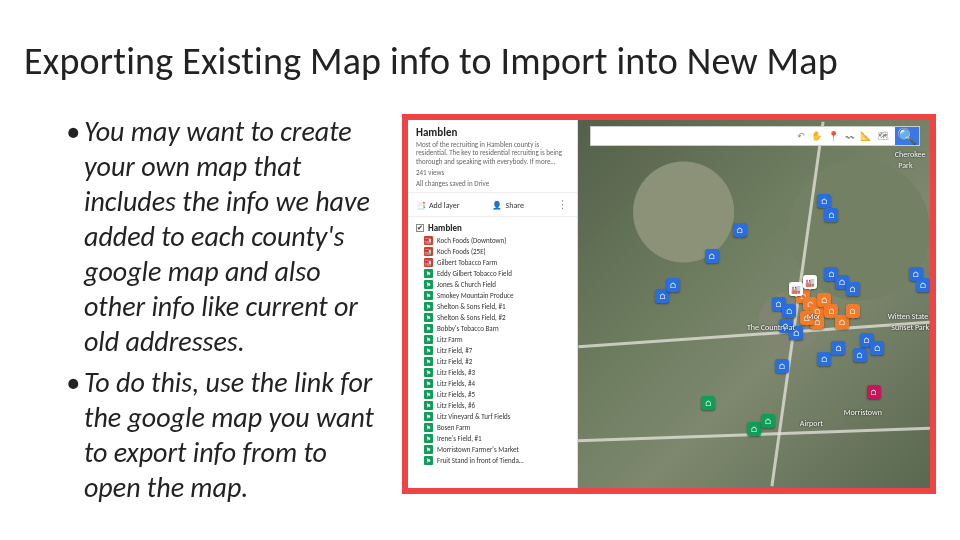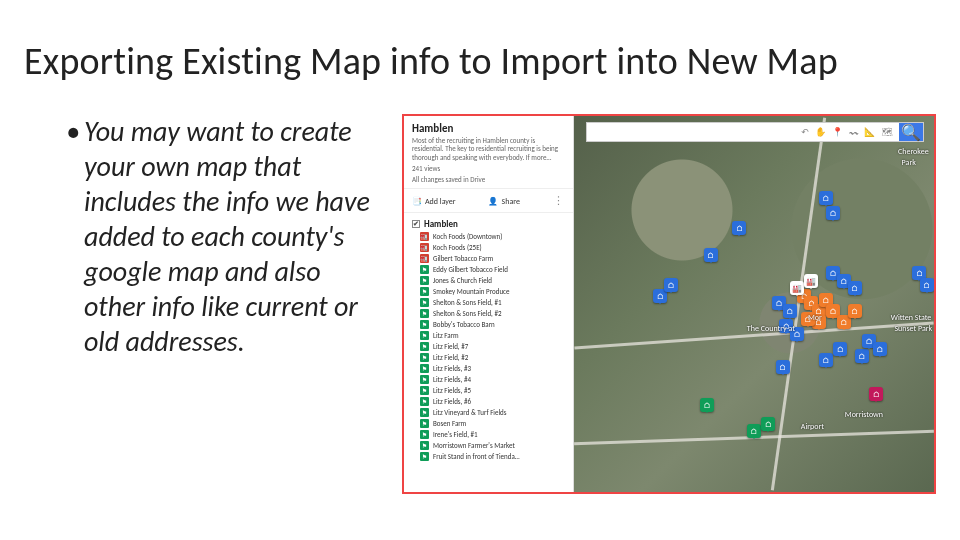--- a/index.html
+++ b/index.html
@@ -3,21 +3,21 @@
 <meta charset="utf-8">
 <style>
   * { box-sizing: border-box; margin: 0; padding: 0; }
   html, body { width: 960px; height: 540px; background: #fff; font-family: "Calibri", "Segoe UI", Arial, sans-serif; color: #222; }
   .slide { width: 960px; height: 540px; position: relative; padding: 38px 24px 20px 24px; }
   .title { font-size: 38px; font-weight: 400; letter-spacing: 0.2px; }
   .body { display: flex; margin-top: 30px; gap: 18px; }
   .bullets { width: 360px; padding-left: 60px; font-size: 28px; line-height: 1.25; font-style: italic; }
   .bullets .item { position: relative; margin-bottom: 6px; }
   .bullets .item::before { content: "•"; position: absolute; left: -18px; top: 0; }
-  .map-wrap { flex: 1; border: 2px solid #ef4444; height: 380px; display: flex; background:#dfe6dc; position: relative; overflow:hidden;}
+  .map-wrap { flex: 1; border: 6px solid #ef4444; height: 380px; display: flex; background:#dfe6dc; position: relative; overflow:hidden;}
   .sidebar { width: 170px; background:#fff; font-size:8px; display:flex; flex-direction:column; border-right:1px solid #ddd;}
   .sb-head { padding:6px 8px 4px; }
   .sb-head-title { font-weight:700; font-size:11px; margin-bottom:2px;}
   .sb-desc { color:#666; font-size:7px; line-height:1.2; }
   .sb-views { color:#666; font-size:7px; margin-top:2px;}
   .sb-saved { color:#666; font-size:7px; margin-top:2px;}
   .sb-tools { display:flex; justify-content:space-between; align-items:center; padding:5px 8px; border-top:1px solid #eee; border-bottom:1px solid #eee; color:#333;}
   .sb-tools span { display:flex; align-items:center; gap:3px;}
   .sb-tools .dots { font-size:11px; color:#888; letter-spacing:1px;}
   .sb-layer-title { padding:5px 8px 2px; font-size:9px; font-weight:600; display:flex; align-items:center; gap:4px;}
@@ -55,20 +55,21 @@
 </style>
 </head>
 <body>
 
 <div class="slide">
   <h1 class="title">Exporting Existing Map info to Import into New Map</h1>
 
   <div class="body">
     <div class="bullets">
       <div class="item">You may want to create your own map that includes the info we have added to each county's google map and also other info like current or old addresses.</div>
+      <div class="item">To do this, use the link for the google map you want to export info from to open the map.</div>
     </div>
 
     <div class="map-wrap">
 
       <div class="sidebar">
         <div class="sb-head">
           <div class="sb-head-title">Hamblen</div>
           <div class="sb-desc">Most of the recruiting in Hamblen county is residential. The key to residential recruiting is being thorough and speaking with everybody. If more…</div>
           <div class="sb-views">241 views</div>
           <div class="sb-saved">All changes saved in Drive</div>

